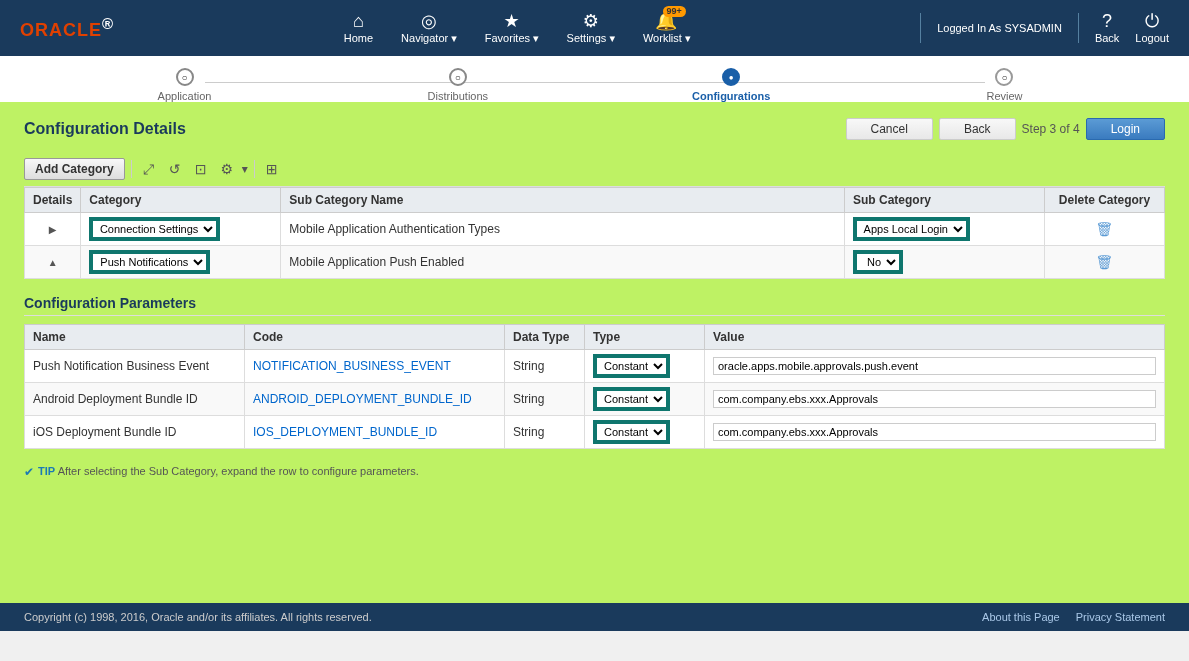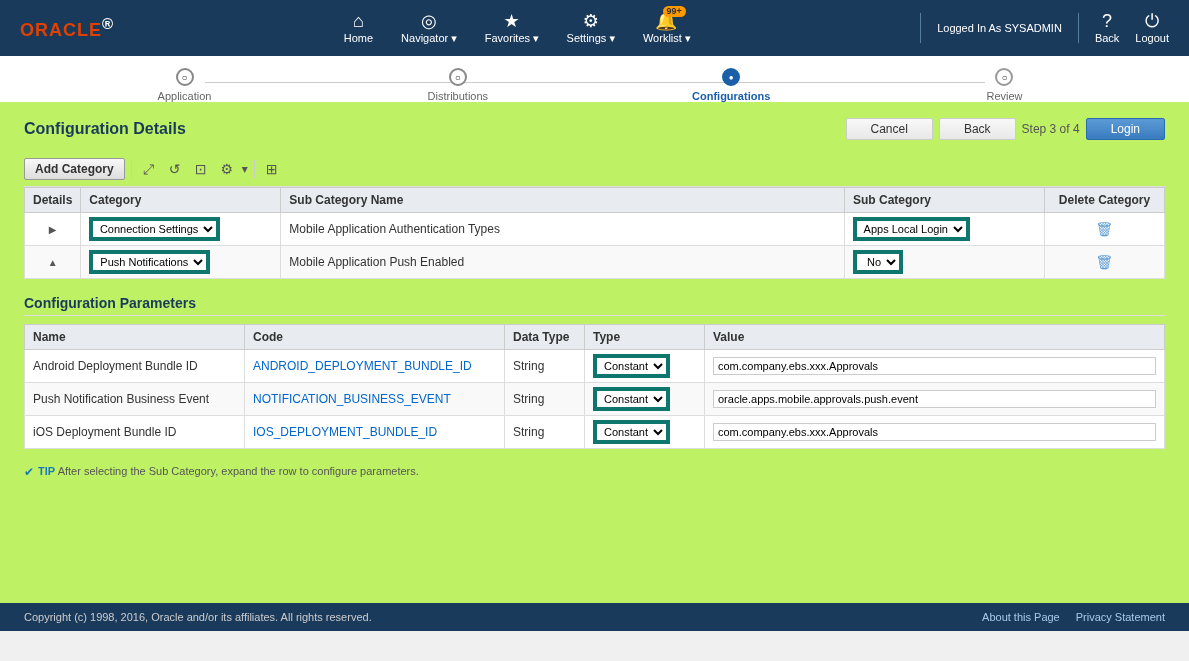--- a/index.html
+++ b/index.html
@@ -495,43 +495,43 @@
       <tr>
         <th style="width:220px;">Name</th>
         <th style="width:260px;">Code</th>
         <th style="width:80px;">Data Type</th>
         <th style="width:120px;">Type</th>
         <th>Value</th>
       </tr>
     </thead>
     <tbody>
       <tr>
+        <td>Push Notification Business Event</td>
+        <td style="color:#0066cc;">NOTIFICATION_BUSINESS_EVENT</td>
+        <td>String</td>
+        <td>
+          <select class="cell-select">
+            <option>Constant</option>
+          </select>
+        </td>
+        <td>
+          <input class="value-input" type="text" value="oracle.apps.mobile.approvals.push.event" style="">
+        </td>
+      </tr>
+      <tr>
         <td>Android Deployment Bundle ID</td>
         <td style="color:#0066cc;">ANDROID_DEPLOYMENT_BUNDLE_ID</td>
         <td>String</td>
         <td>
           <select class="cell-select">
             <option>Constant</option>
           </select>
         </td>
         <td>
           <input class="value-input" type="text" value="com.company.ebs.xxx.Approvals" style="">
-        </td>
-      </tr>
-      <tr>
-        <td>Push Notification Business Event</td>
-        <td style="color:#0066cc;">NOTIFICATION_BUSINESS_EVENT</td>
-        <td>String</td>
-        <td>
-          <select class="cell-select">
-            <option>Constant</option>
-          </select>
-        </td>
-        <td>
-          <input class="value-input" type="text" value="oracle.apps.mobile.approvals.push.event" style="">
         </td>
       </tr>
       <tr>
         <td>iOS Deployment Bundle ID</td>
         <td style="color:#0066cc;">IOS_DEPLOYMENT_BUNDLE_ID</td>
         <td>String</td>
         <td>
           <select class="cell-select">
             <option>Constant</option>
           </select>

